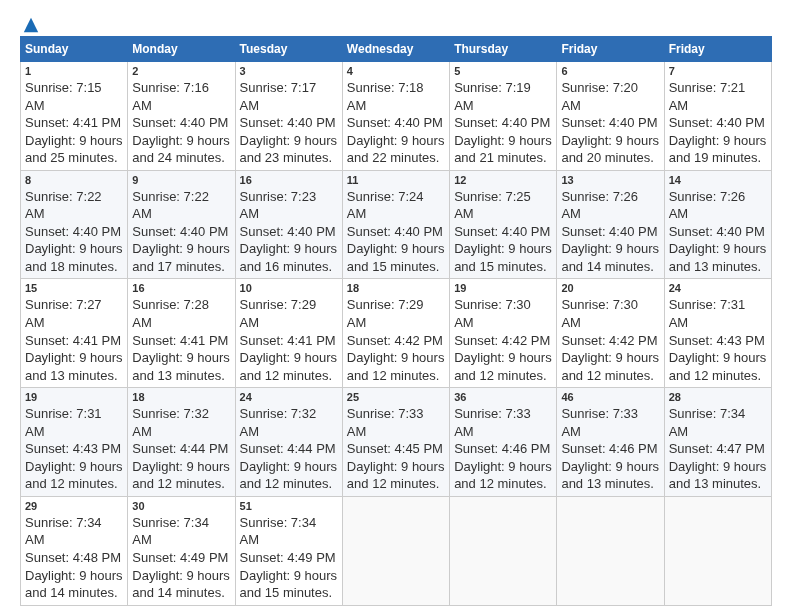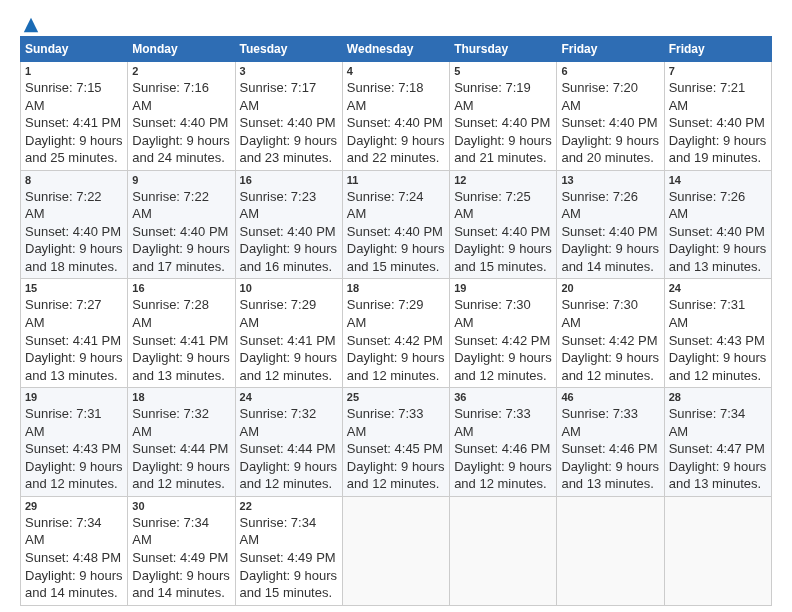--- a/index.html
+++ b/index.html
@@ -169,21 +169,21 @@
           <td><span class="day-num">18</span><span class="cell-text">Sunrise: 7:32 AM<br>Sunset: 4:44 PM<br>Daylight: 9 hours and 12 minutes.</span></td>
           <td><span class="day-num">24</span><span class="cell-text">Sunrise: 7:32 AM<br>Sunset: 4:44 PM<br>Daylight: 9 hours and 12 minutes.</span></td>
           <td><span class="day-num">25</span><span class="cell-text">Sunrise: 7:33 AM<br>Sunset: 4:45 PM<br>Daylight: 9 hours and 12 minutes.</span></td>
           <td><span class="day-num">36</span><span class="cell-text">Sunrise: 7:33 AM<br>Sunset: 4:46 PM<br>Daylight: 9 hours and 12 minutes.</span></td>
           <td><span class="day-num">46</span><span class="cell-text">Sunrise: 7:33 AM<br>Sunset: 4:46 PM<br>Daylight: 9 hours and 13 minutes.</span></td>
           <td><span class="day-num">28</span><span class="cell-text">Sunrise: 7:34 AM<br>Sunset: 4:47 PM<br>Daylight: 9 hours and 13 minutes.</span></td>
         </tr>
         <tr>
           <td><span class="day-num">29</span><span class="cell-text">Sunrise: 7:34 AM<br>Sunset: 4:48 PM<br>Daylight: 9 hours and 14 minutes.</span></td>
           <td><span class="day-num">30</span><span class="cell-text">Sunrise: 7:34 AM<br>Sunset: 4:49 PM<br>Daylight: 9 hours and 14 minutes.</span></td>
-          <td><span class="day-num">22</span><span class="cell-text">Sunrise: 7:34 AM<br>Sunset: 4:49 PM<br>Daylight: 9 hours and 15 minutes.</span></td>
+          <td><span class="day-num">51</span><span class="cell-text">Sunrise: 7:34 AM<br>Sunset: 4:49 PM<br>Daylight: 9 hours and 15 minutes.</span></td>
           <td class="empty-cell"></td>
           <td class="empty-cell"></td>
           <td class="empty-cell"></td>
           <td class="empty-cell"></td>
         </tr>
       </tbody>
   </table>
 </div>
 
 </body></html>

